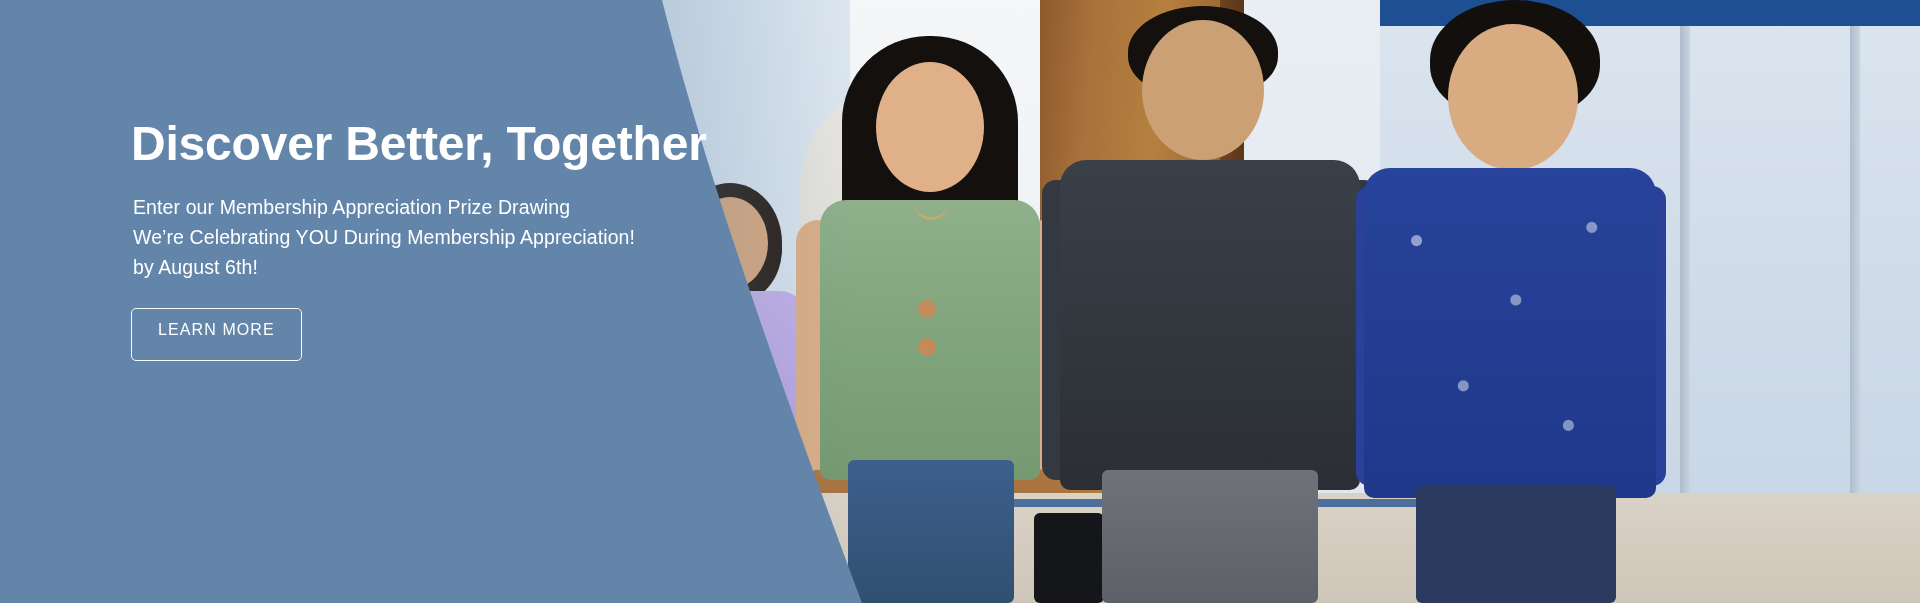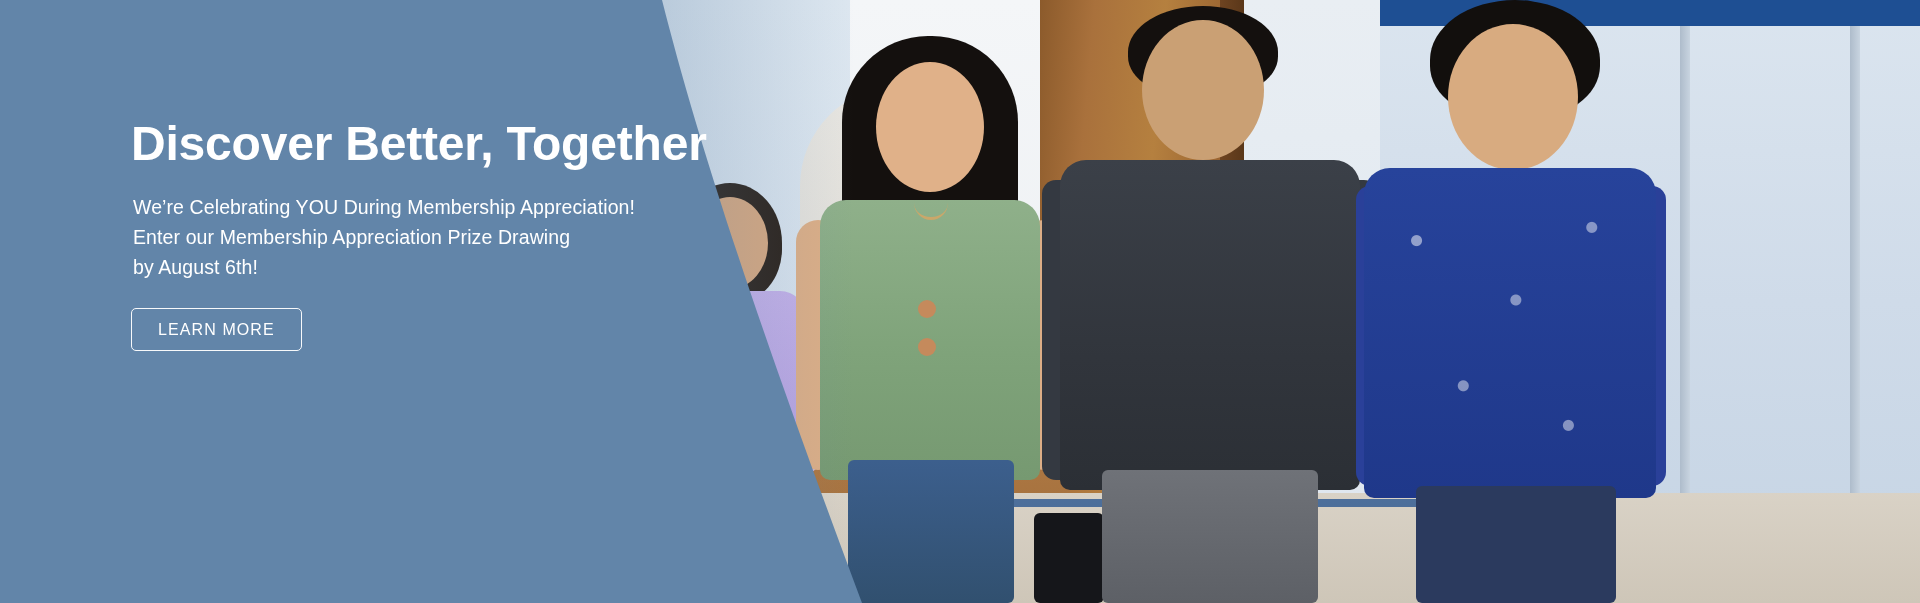--- a/index.html
+++ b/index.html
@@ -185,21 +185,21 @@
   .subline {
     font-size:19.5px;
     font-weight:400;
     line-height:30px;
     letter-spacing:.1px;
     white-space:nowrap;
   }
   .cta {
     display:inline-block;
     margin-top:26px;
-    padding:13px 26px 12px;
+    padding:13px 26px 22px;
     border:1px solid rgba(255,255,255,.95);
     border-radius:5px;
     background:transparent;
     color:#ffffff;
     font-size:16px;
     letter-spacing:1.1px;
     font-weight:400;
     line-height:1;
     cursor:pointer;
     font-family:"Liberation Sans", sans-serif;
@@ -292,21 +292,21 @@
   <div class="panel">
     <svg viewBox="0 0 900 603" preserveAspectRatio="none" aria-hidden="true">
       <path d="M0,0 L662,0 C700,150 760,330 862,603 L0,603 Z" fill="#6285A9"></path>
     </svg>
   </div>
 
   <div class="content">
     <h1 class="headline">Discover Better, Together</h1>
 
     <div class="subcopy">
+      <p class="subline">Enter our Membership Appreciation Prize Drawing</p>
       <p class="subline">We’re Celebrating YOU During Membership Appreciation!</p>
-      <p class="subline">Enter our Membership Appreciation Prize Drawing</p>
       <p class="subline">by August 6th!</p>
     </div>
 
     <button class="cta">LEARN MORE</button>
   </div>
 
 </div>
 
 </body></html>

